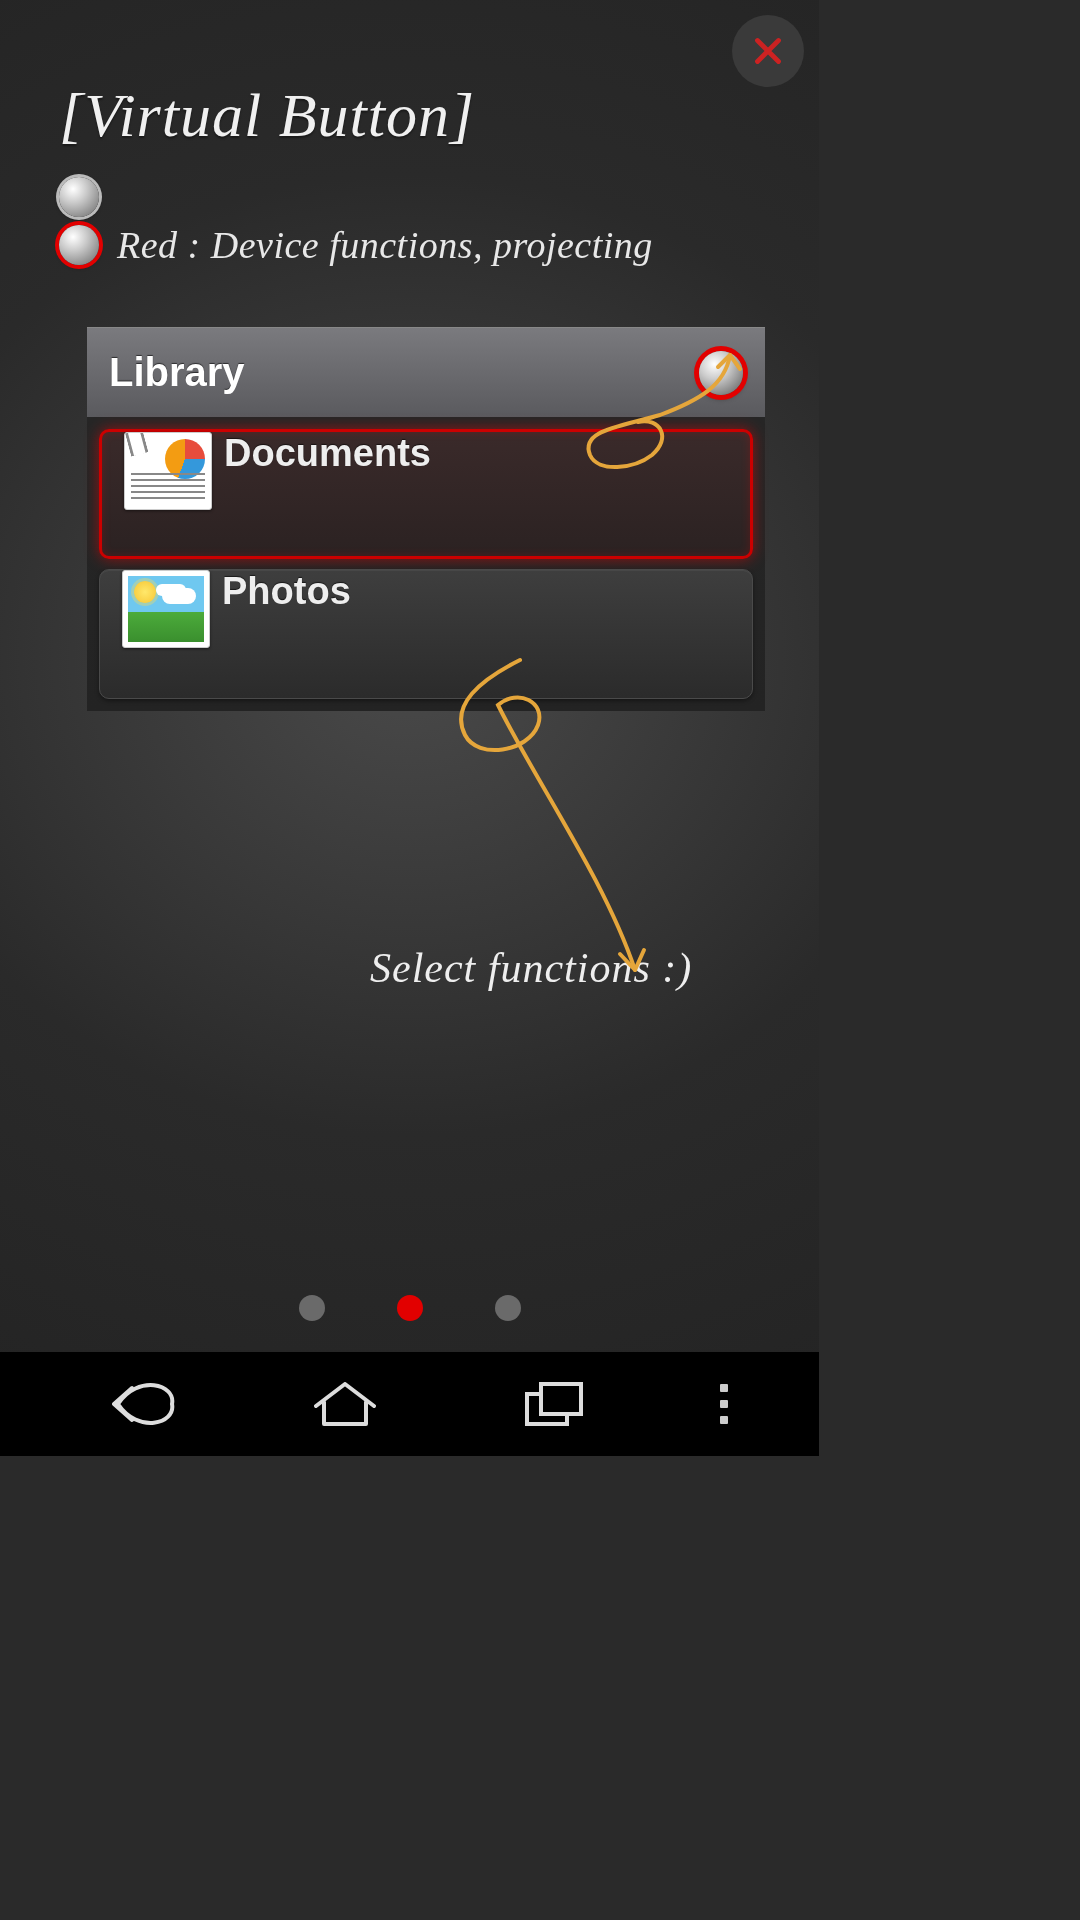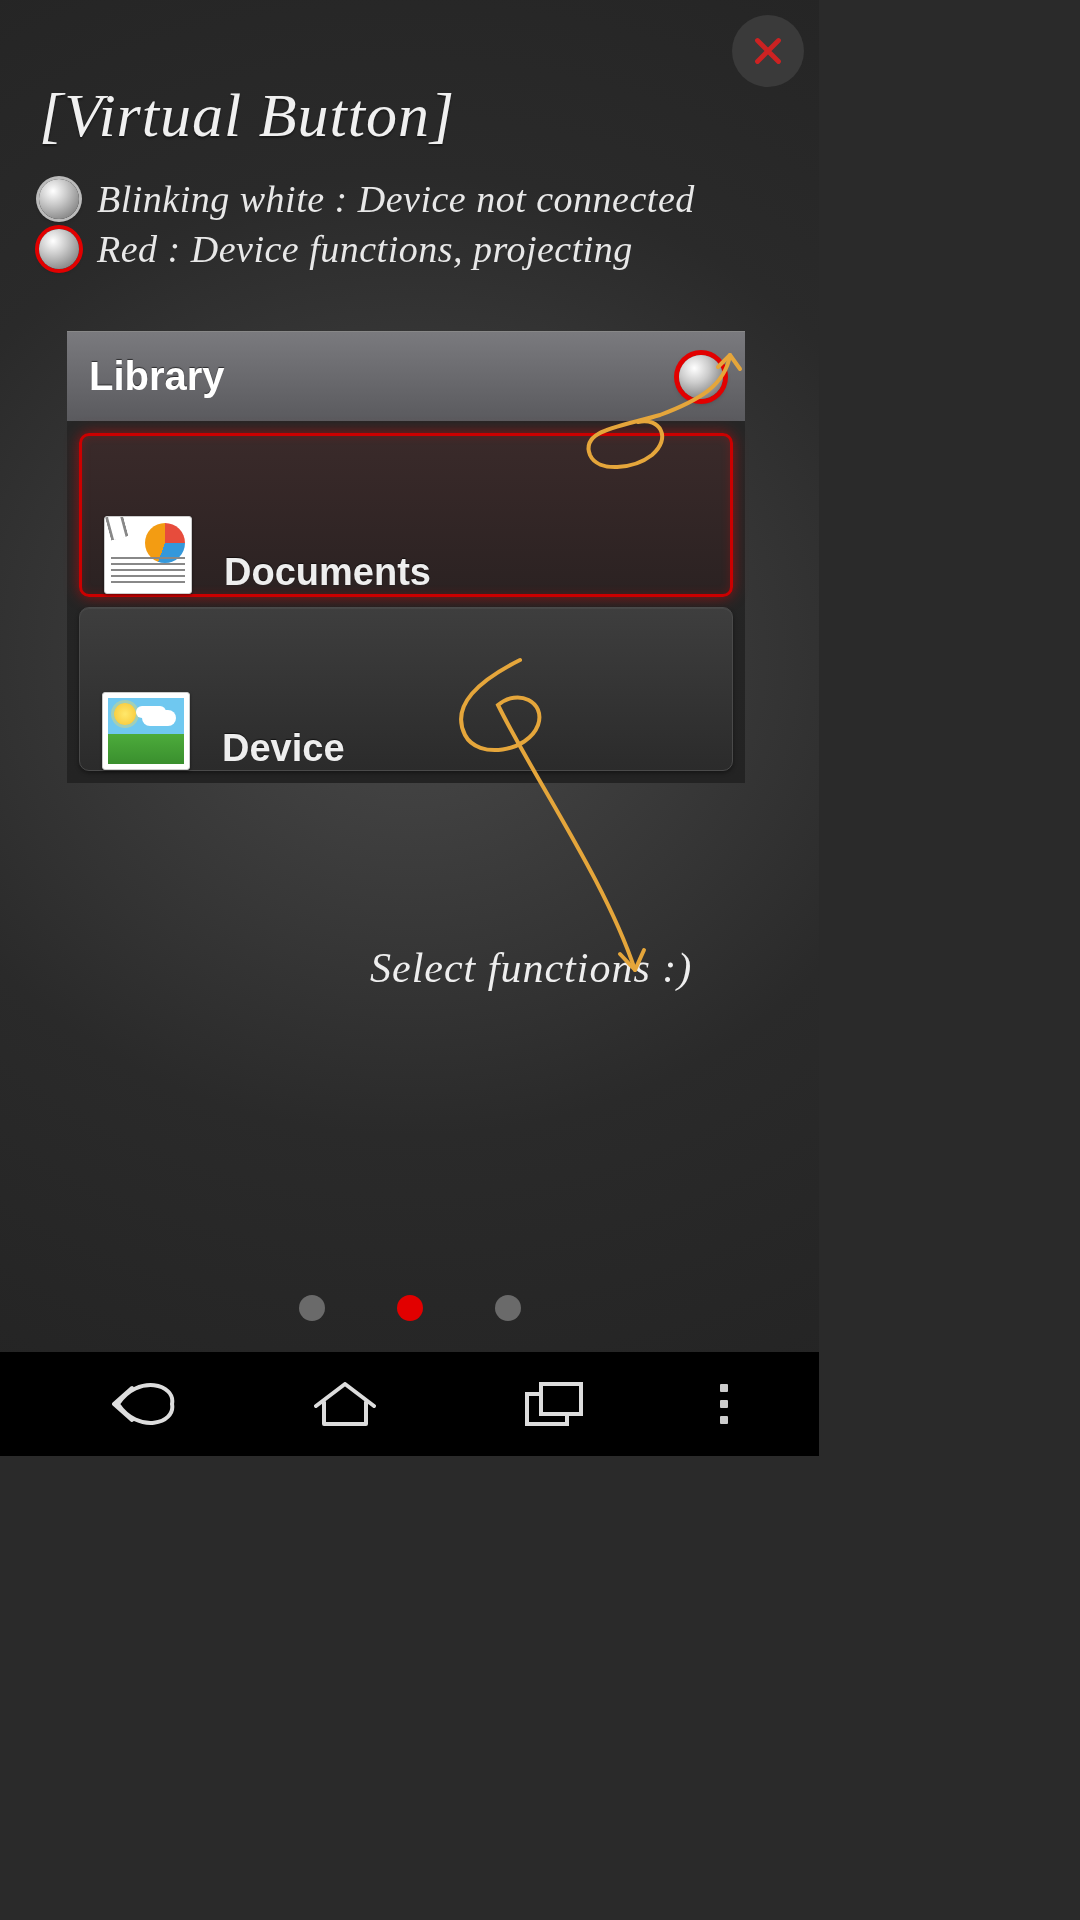--- a/index.html
+++ b/index.html
@@ -20,21 +20,21 @@
     border-radius: 50%;
     background: #3a3a3a;
     display: flex; align-items: center; justify-content: center;
     cursor: pointer;
     z-index: 10;
   }
   .close-btn svg { width: 36px; height: 36px; }
 
   .content {
     position: absolute;
-    top: 80px; left: 39px; right: 20px;
+    top: 80px; left: 59px; right: 20px;
   }
   .hw-title {
     font-size: 62px;
     font-family: "Brush Script MT", "Segoe Script", cursive;
     font-style: italic;
     color: #f0f0f0;
     letter-spacing: 1px;
     margin-bottom: 26px;
     text-shadow: 0 2px 2px rgba(0,0,0,0.4);
   }
@@ -87,28 +87,28 @@
     background: radial-gradient(circle at 35% 30%, #fff 0%, #ccc 35%, #555 100%);
     box-shadow: 0 0 0 5px #e20000, 0 2px 6px rgba(0,0,0,0.8);
   }
 
   .lib-body {
     background: linear-gradient(to bottom, #262626 0%, #232323 100%);
     padding: 12px;
     display: flex; flex-direction: column; gap: 10px;
   }
   .lib-item {
-    height: 164px;
+    height: 130px;
     border-radius: 10px;
     background: linear-gradient(to bottom, #3e3e3e 0%, #2b2b2b 100%);
     border: 1px solid #4a4a4a;
     display: flex;
-    align-items: flex-end;
+    align-items: flex-start;
     padding: 0 22px;
-    gap: 32px;
+    gap: 12px;
     box-shadow: inset 0 1px 0 rgba(255,255,255,0.05), 0 2px 4px rgba(0,0,0,0.4);
     cursor: pointer;
   }
   .lib-item.selected {
     border: 3px solid #cc0000;
     box-shadow: 0 0 14px rgba(255,0,0,0.5), inset 0 0 10px rgba(255,0,0,0.2);
     background: linear-gradient(to bottom, #3a2a2a 0%, #2b2222 100%);
   }
   .lib-item.dim .lib-label { color: #666; }
   .lib-label {
@@ -245,21 +245,20 @@
 <div class="close-btn">
   <svg viewBox="0 0 24 24">
     <path d="M5 5 L19 19 M19 5 L5 19" stroke="#cc2222" stroke-width="3.2" stroke-linecap="round" fill="none"></path>
   </svg>
 </div>
 
 <div class="content">
   <div class="hw-title">[Virtual Button]</div>
   <div class="hw-line">
     <span class="orb"></span>
-    <span class="txt">Blinking white : Device not connected</span>
   </div>
   <div class="hw-line">
     <span class="orb red-ring"></span>
     <span class="txt">Red : Device functions, projecting</span>
   </div>
 
   <div class="library-panel">
     <div class="lib-header">
       <span class="lib-title">Library</span>
       <span class="header-orb"></span>
@@ -271,21 +270,21 @@
         </div>
         <span class="lib-label">Documents</span>
       </div>
       <div class="lib-item">
         <div class="thumb photo">
           <div class="photo-inner">
             <div class="photo-sun"></div>
             <div class="photo-cloud"></div>
           </div>
         </div>
-        <span class="lib-label">Device</span>
+        <span class="lib-label">Photos</span>
       </div>
     </div>
   </div>
 </div>
 
 <svg class="arrow-svg" style="top:345px; left:560px;" width="210" height="170" viewBox="0 0 210 170">
   <path d="M170 10 C 165 40, 140 55, 100 70 C 60 82, 20 85, 30 110 C 38 128, 74 124, 92 110 C 112 93, 100 72, 78 77" stroke="#e5a63b" stroke-width="4" fill="none" stroke-linecap="round"></path>
   <path d="M170 10 L158 22 M170 10 L180 24" stroke="#e5a63b" stroke-width="4" fill="none" stroke-linecap="round"></path>
 </svg>
 

